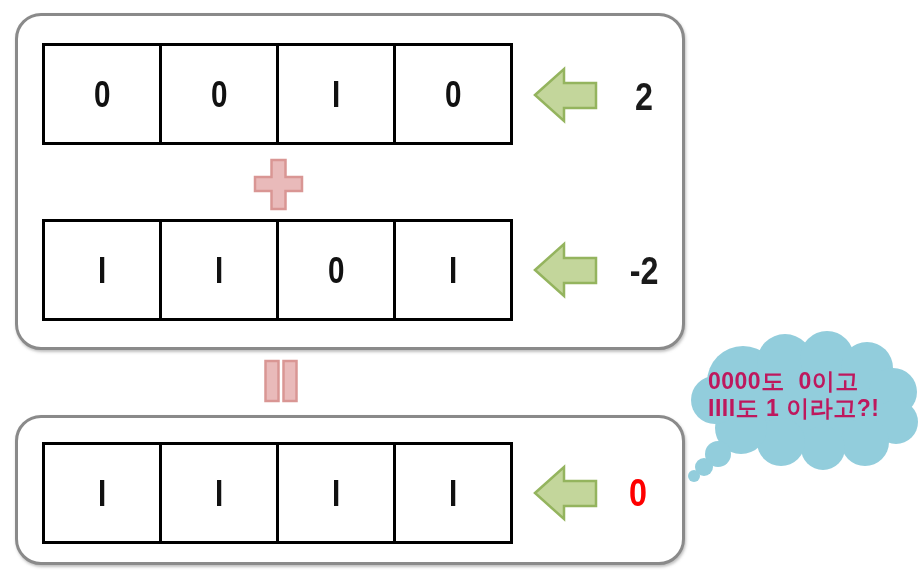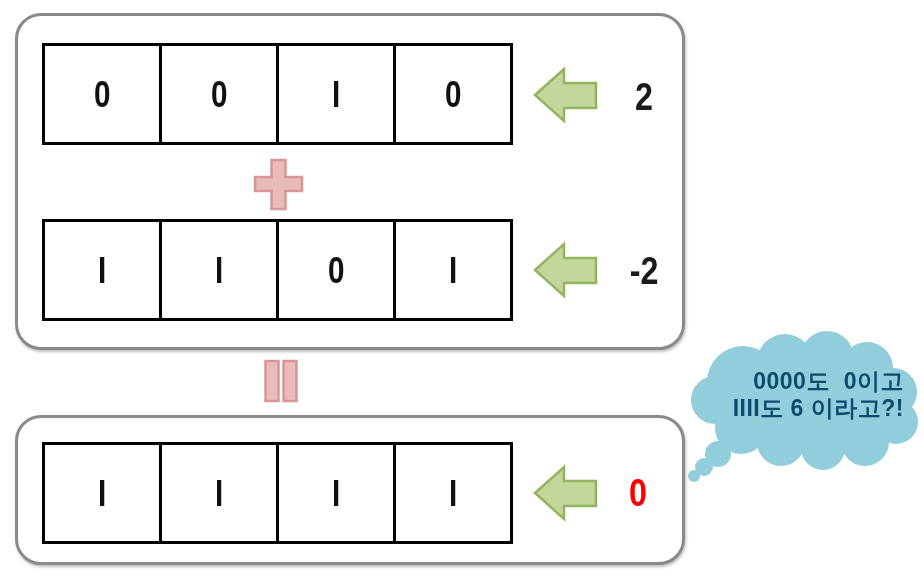--- a/index.html
+++ b/index.html
@@ -37,22 +37,22 @@
   .value-label{
     position:absolute;width:74px;text-align:center;font-size:38px;
     font-weight:700;color:#1a1a1a;line-height:40px;transform:scaleX(0.85);
   }
   #label-a{left:607px;top:77px;}
   #label-b{left:607px;top:251px;}
   #label-c{left:601px;top:473px;color:#fe0000;}
   #bubble{position:absolute;left:685px;top:330px;width:239px;height:155px;}
   #bubble-text{
     position:absolute;left:708px;top:368px;width:196px;
-    color:#0c4a6e;font-weight:700;font-size:23px;line-height:27px;
-    text-align:right;white-space:pre;letter-spacing:0.5px;
+    color:#be185d;font-weight:700;font-size:23px;line-height:27px;
+    text-align:left;white-space:pre;letter-spacing:0.5px;
   }
 </style>
 </head>
 <body>
 
 <div id="stage">
 
   <div class="panel" id="panel-top"></div>
 
   <div class="panel" id="panel-bottom"></div>
@@ -149,15 +149,15 @@
         <circle cx="138" cy="118" r="22"></circle>
         <circle cx="96" cy="112" r="24"></circle>
         <circle cx="56" cy="98" r="26"></circle>
         <circle cx="30" cy="70" r="24"></circle>
         <circle cx="33" cy="124" r="13"></circle>
         <circle cx="19" cy="137" r="9"></circle>
         <circle cx="9" cy="146" r="6"></circle>
       </g>
     </svg>
   </div>
-  <div id="bubble-text"><span>0000도  0이고</span><br><span>IIII도 6 이라고?!</span></div>
+  <div id="bubble-text"><span>0000도  0이고</span><br><span>IIII도 1 이라고?!</span></div>
 
 </div>
 
 </body></html>

